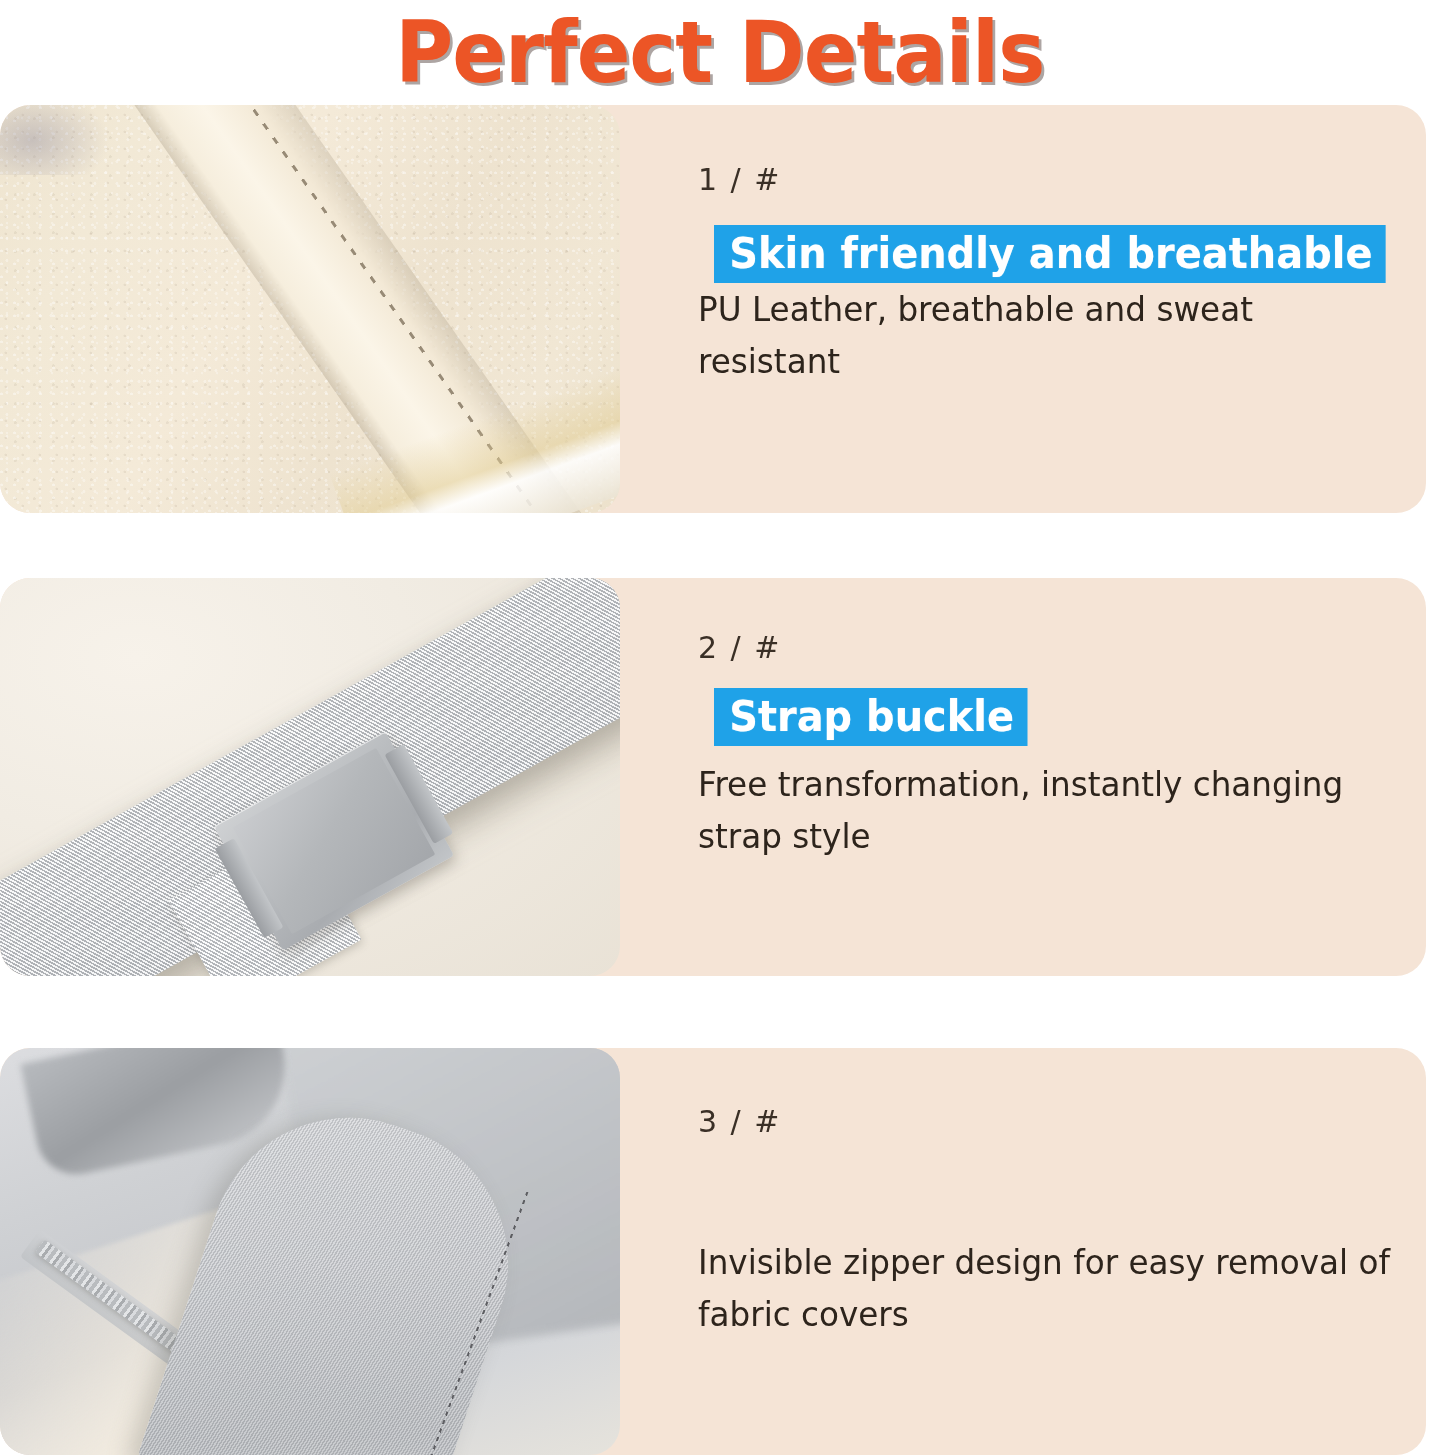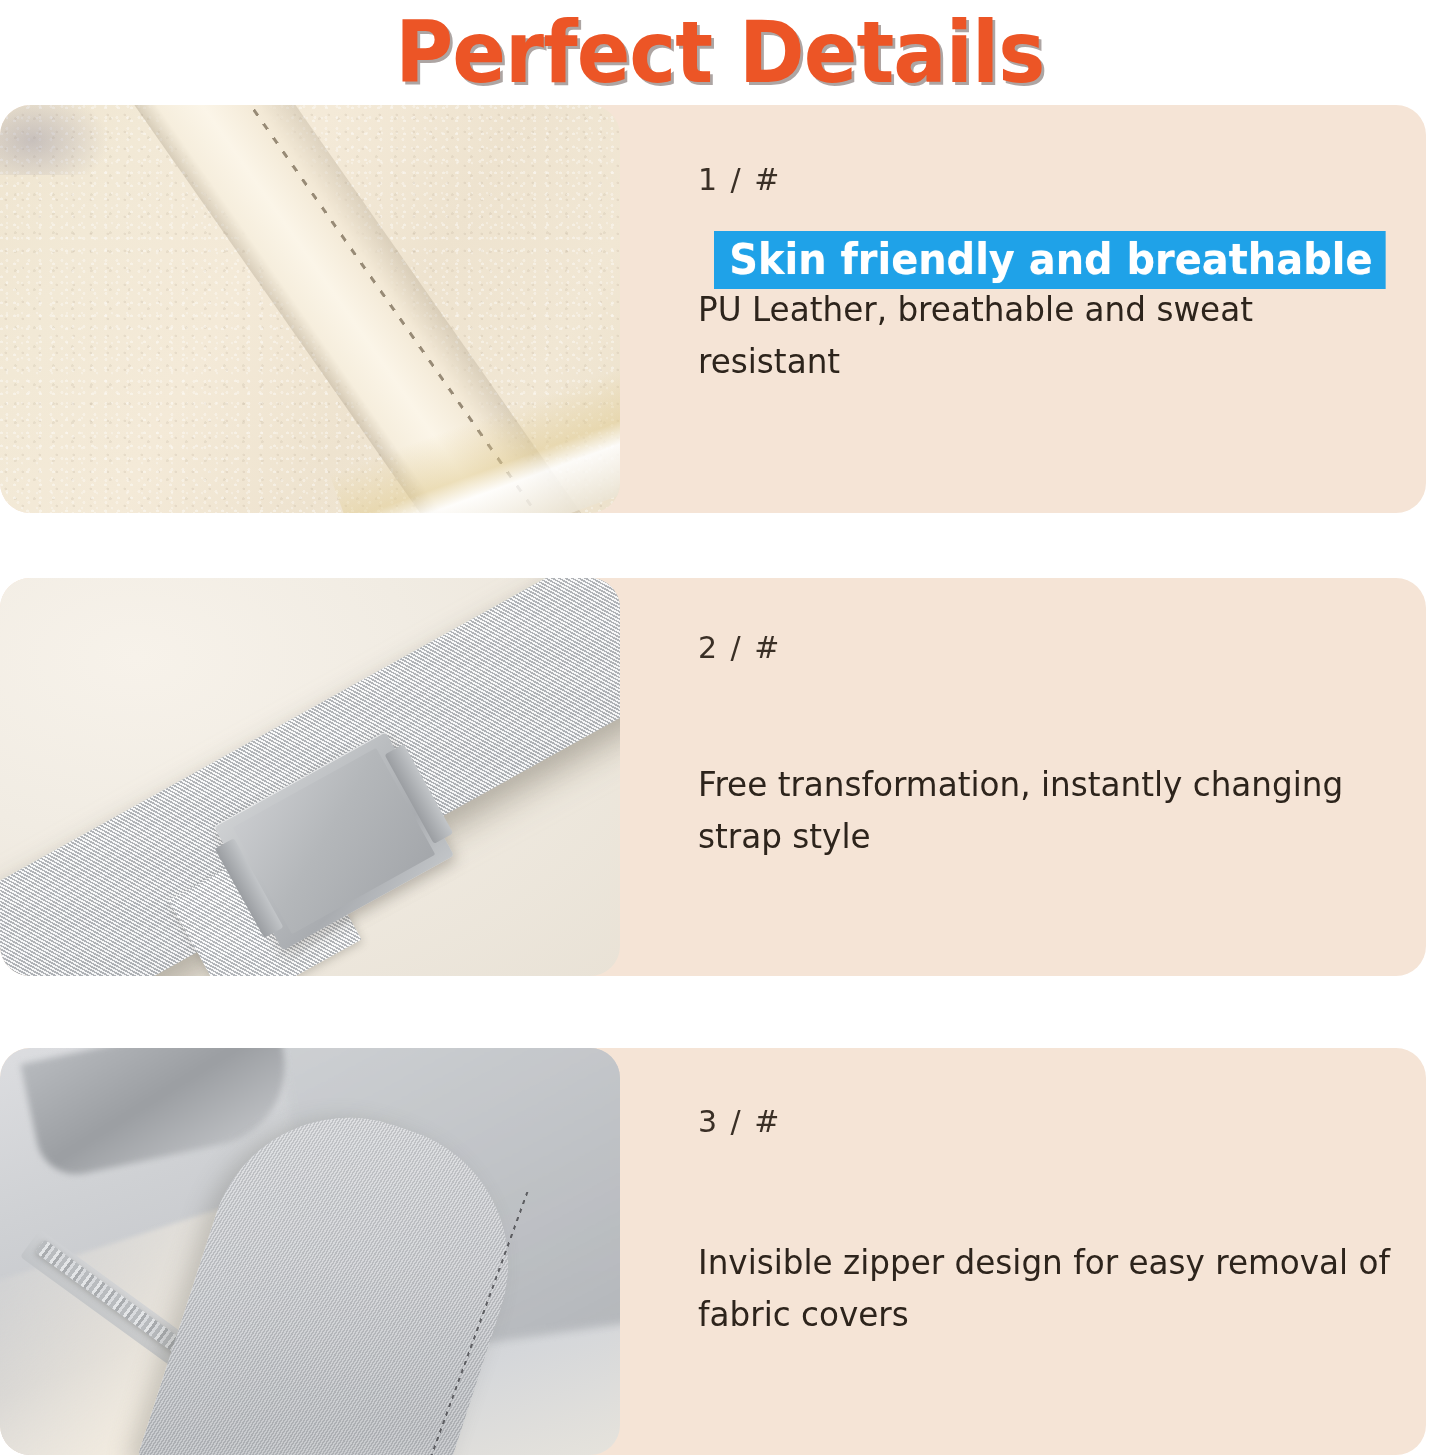--- a/index.html
+++ b/index.html
@@ -321,21 +321,21 @@
     font-size: 34px;
     line-height: 52px;
     color: #2d241c;
     max-width: 740px;
     transform: scaleX(0.96);
     transform-origin: left center;
   }
 
   
   #card-1 .idx      { position:absolute; left:78px; top:57px; }
-  #card-1 .headline-row { position:absolute; left:94px; top:126px; }
+  #card-1 .headline-row { position:absolute; left:94px; top:120px; }
   #card-1 .body     { position:absolute; left:78px; top:178px; }
 
   #card-2 .idx      { position:absolute; left:78px; top:52px; }
   #card-2 .headline-row { position:absolute; left:94px; top:110px; }
   #card-2 .body     { position:absolute; left:78px; top:180px; }
 
   #card-3 .idx      { position:absolute; left:78px; top:56px; }
   #card-3 .headline-row { position:absolute; left:94px; top:118px; }
   #card-3 .body     { position:absolute; left:78px; top:188px; }
 </style>
@@ -375,20 +375,23 @@
     <div class="strap-tongue"></div>
     <div class="buckle">
       <div class="buckle-slot"></div>
       <div class="buckle-slot right"></div>
       <div class="buckle-face"></div>
     </div>
   </div>
 
   <div class="textcol">
     <div class="idx">2 / #</div>
+    <div class="headline-row">
+      <span class="headline">Strap buckle</span>
+    </div>
     <div class="body">Free transformation, instantly changing strap style</div>
   </div>
 </div>
 
 <div class="card" id="card-3">
 
   <div class="photo">
     <div class="fabricscene"></div>
     <div class="fab-back"></div>
     <div class="fab-base-cream"></div>

